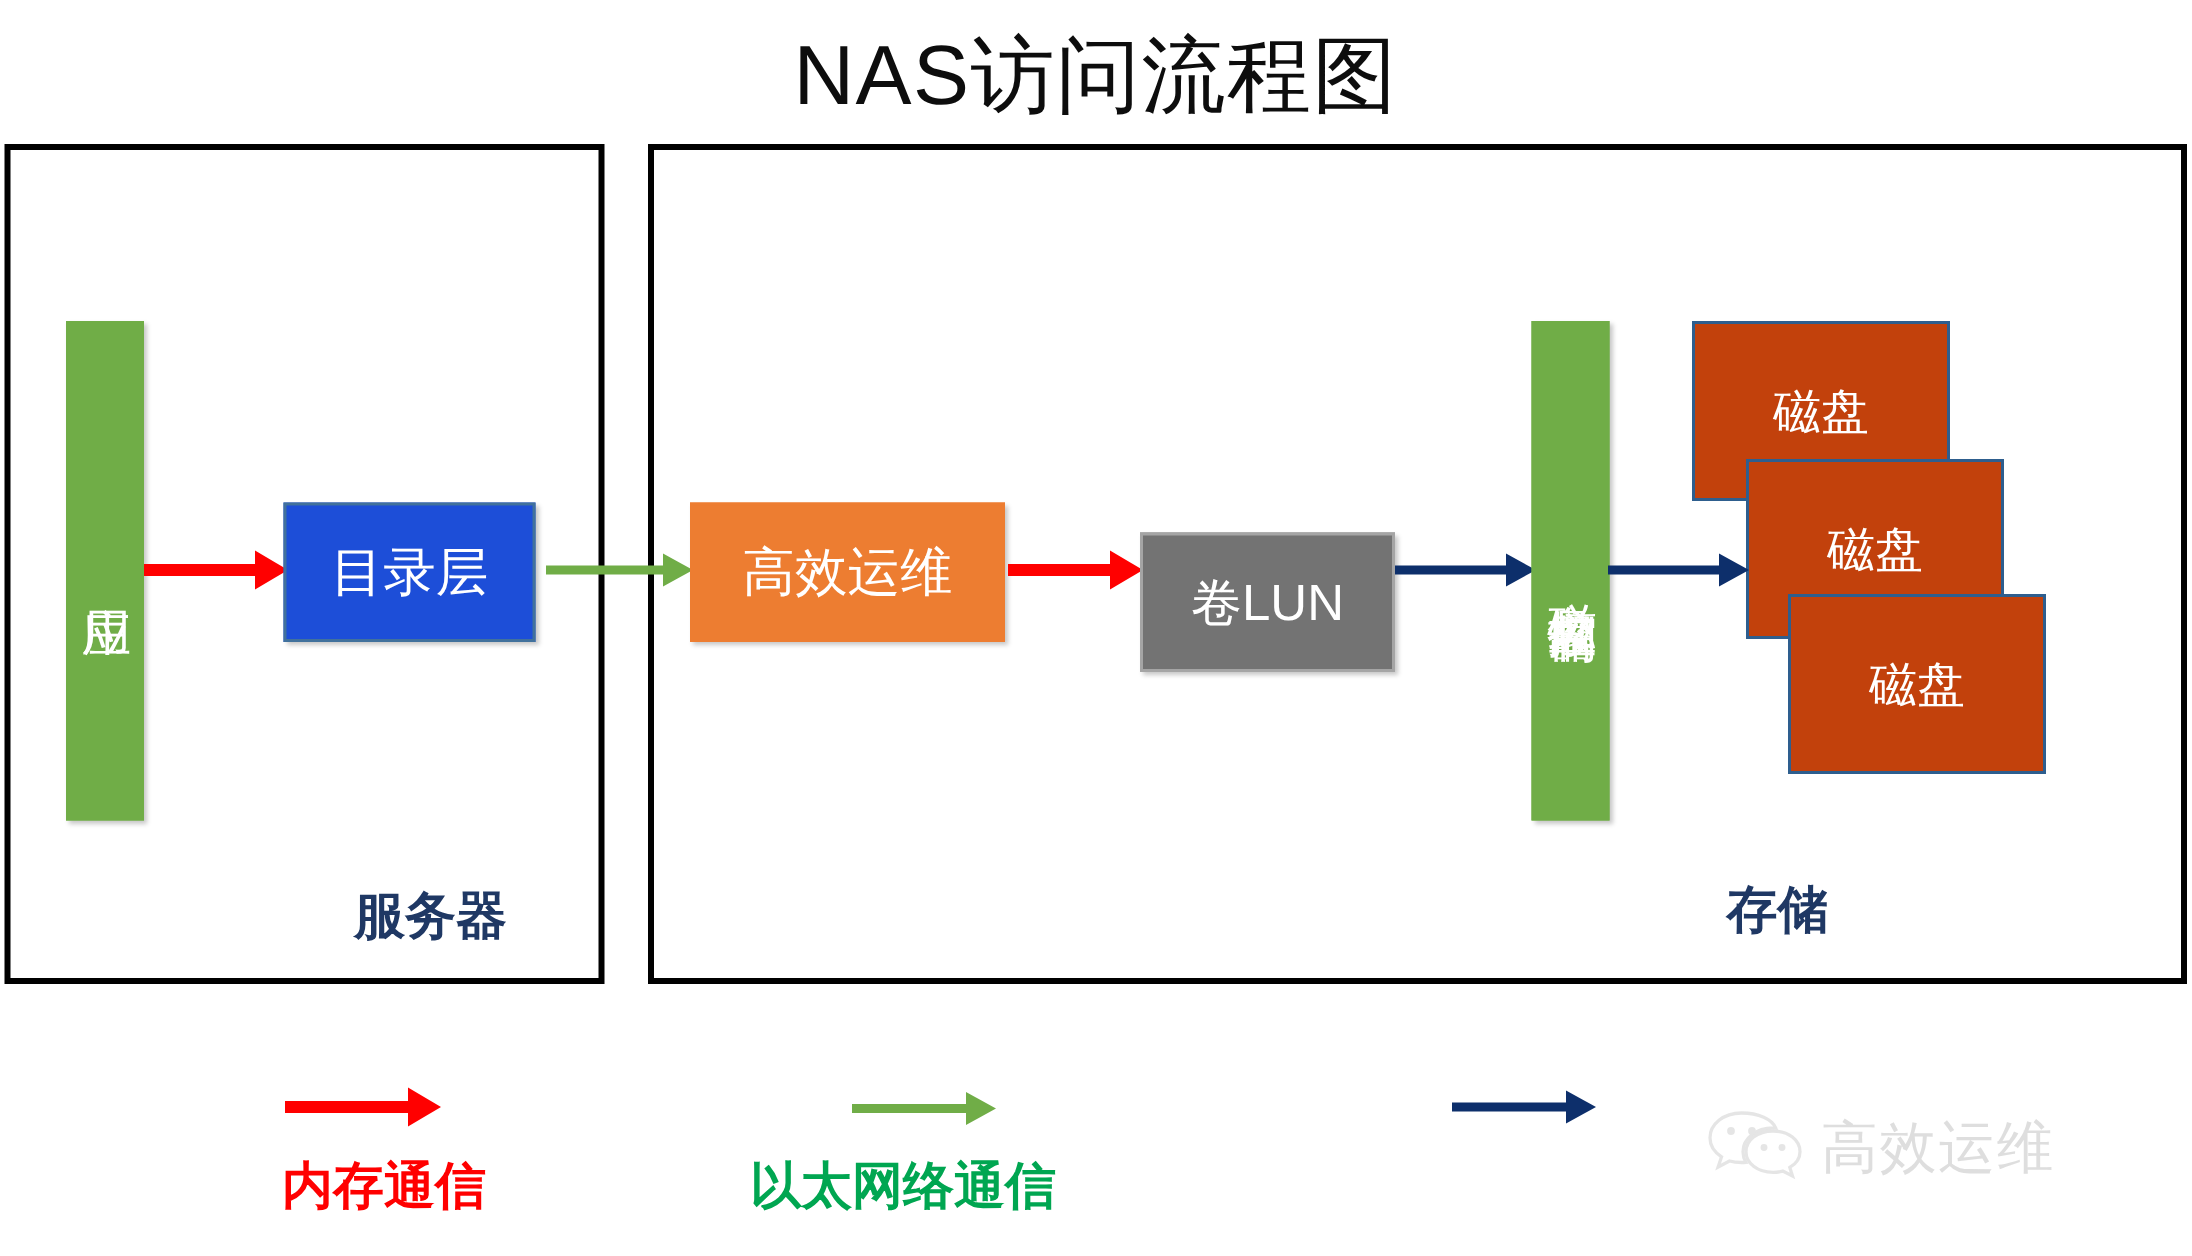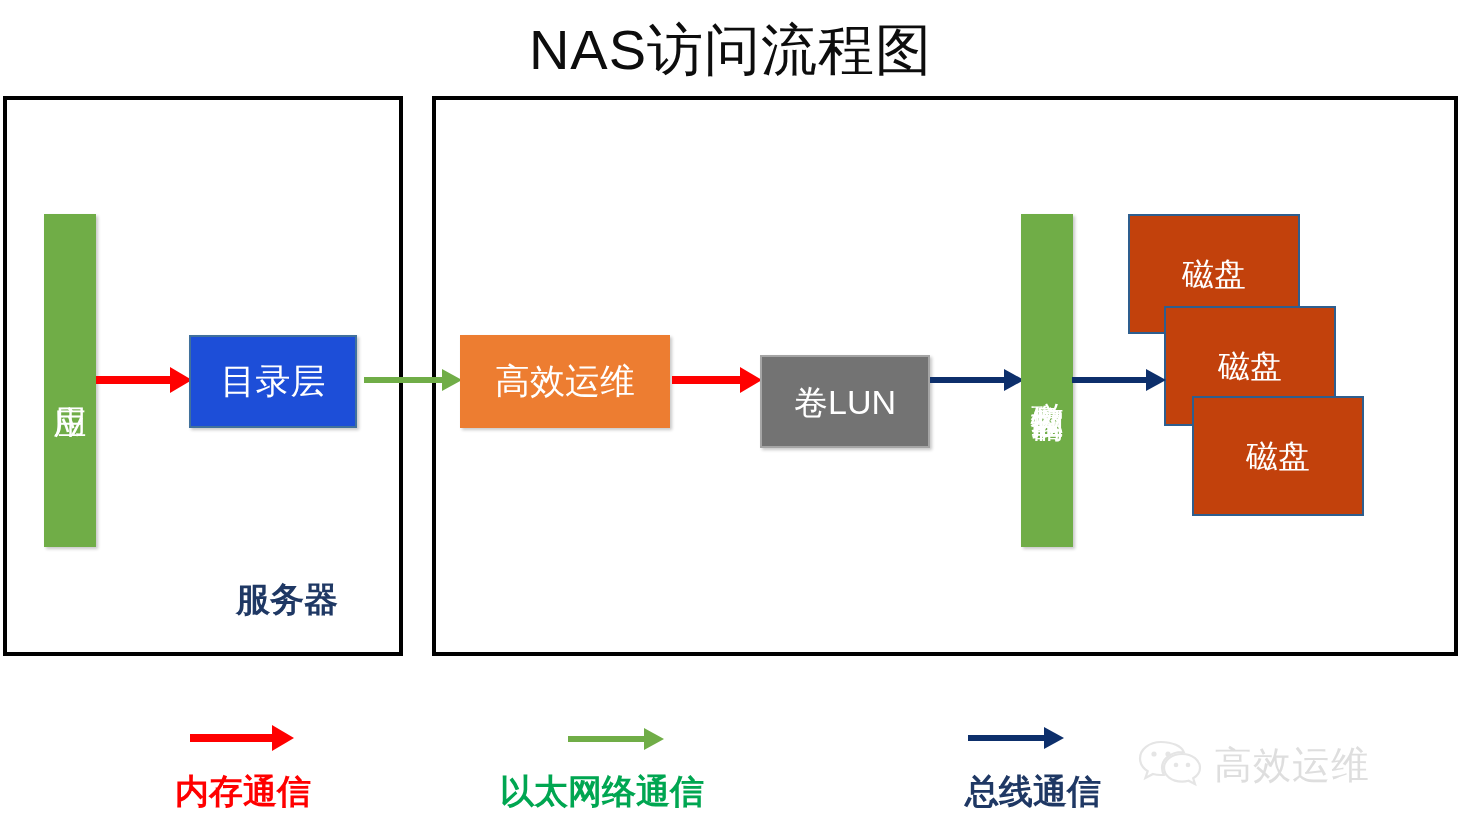--- a/index.html
+++ b/index.html
@@ -47,21 +47,21 @@
   .panel-label {
     position: absolute;
     font-family: "Liberation Serif", "DejaVu Serif", serif;
     font-size: 34px;
     line-height: 40px;
     font-weight: bold;
     color: #1f3864;
     white-space: nowrap;
     text-align: center;
   }
-  #label-server  { left: 187px;  top: 580px; width: 200px; }
+  #label-server  { left: 187px;  top: 592px; width: 200px; }
   #label-storage { left: 1085px; top: 588px; width: 200px; }
 
   
   .vbar {
     position: absolute;
     background: #70AD47;
     border: 1px solid #70AD47;
     box-sizing: border-box;
     display: flex;
     align-items: center;
@@ -177,21 +177,21 @@
   .legend-text {
     position: absolute;
     font-family: "Liberation Serif", "DejaVu Serif", serif;
     font-size: 34px;
     line-height: 40px;
     font-weight: bold;
     white-space: nowrap;
   }
 
   #legend-arrow-1 { left: 190px;  top: 725px; width: 104px; }
-  #legend-text-1  { left: 175px;  top: 772px; color: #FF0000; }
+  #legend-text-1  { left: 188px;  top: 772px; color: #FF0000; }
   #legend-arrow-2 { left: 568px;  top: 726px; width: 96px;  }
   #legend-text-2  { left: 500px;  top: 772px; color: #00A651; }
   #legend-arrow-3 { left: 968px;  top: 725px; width: 96px;  }
   #legend-text-3  { left: 965px;  top: 772px; color: #1F3864; }
 
   
   #watermark {
     position: absolute;
     left: 1138px;
     top: 738px;
@@ -214,20 +214,21 @@
 <body>
 
 <div id="canvas">
 
   <div class="title">NAS访问流程图</div>
 
   <div class="panel" id="panel-server"></div>
   <div class="panel-label" id="label-server">服务器</div>
 
   <div class="panel" id="panel-storage"></div>
+  <div class="panel-label" id="label-storage">存储</div>
 
   <div class="vbar" id="bar-app">
     <span class="vbar-text">应用</span>
   </div>
 
   <div class="arrow red" id="arrow-app-dir">
     <div class="shaft"></div>
     <div class="head"></div>
   </div>
 
@@ -286,21 +287,20 @@
   <div class="legend-arrow arrow green thin" id="legend-arrow-2">
     <div class="shaft"></div>
     <div class="head"></div>
   </div>
   <div class="legend-text" id="legend-text-2">以太网络通信</div>
 
   <div class="legend-arrow arrow navy thin" id="legend-arrow-3">
     <div class="shaft"></div>
     <div class="head"></div>
   </div>
-  <div class="legend-text" id="legend-text-3">总线通信</div>
 
   <div id="watermark">
     <span class="wechat-icon">
       <svg width="66" height="50" viewBox="0 0 66 50" xmlns="http://www.w3.org/2000/svg">
         <path d="M23 4 C11 4 2 11.5 2 20.5 C2 25.6 5 30.2 9.7 33.2 L7.4 40 L15 36 C17.4 36.7 20.1 37 23 37
                  C24 37 25 36.95 25.9 36.85 C24.7 34.7 24 32.3 24 29.8 C24 21 33 14 44 14 C44.6 14 45.2 14.02 45.8 14.06
                  C43.6 8.2 34.3 4 23 4 Z" fill="none" stroke="#c6c6c6" stroke-width="2.2"></path>
         <circle cx="16" cy="16" r="2.6" fill="#c6c6c6"></circle>
         <circle cx="30" cy="16" r="2.6" fill="#c6c6c6"></circle>
         <path d="M44 16 C33.5 16 26 22.2 26 29.8 C26 37.4 33.5 43.6 44 43.6 C46.3 43.6 48.5 43.3 50.5 42.75

